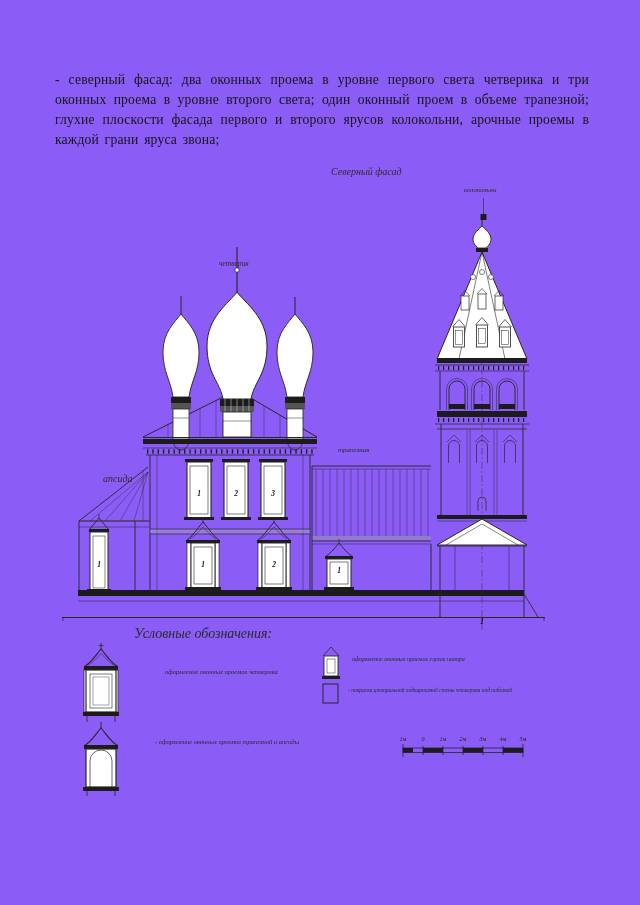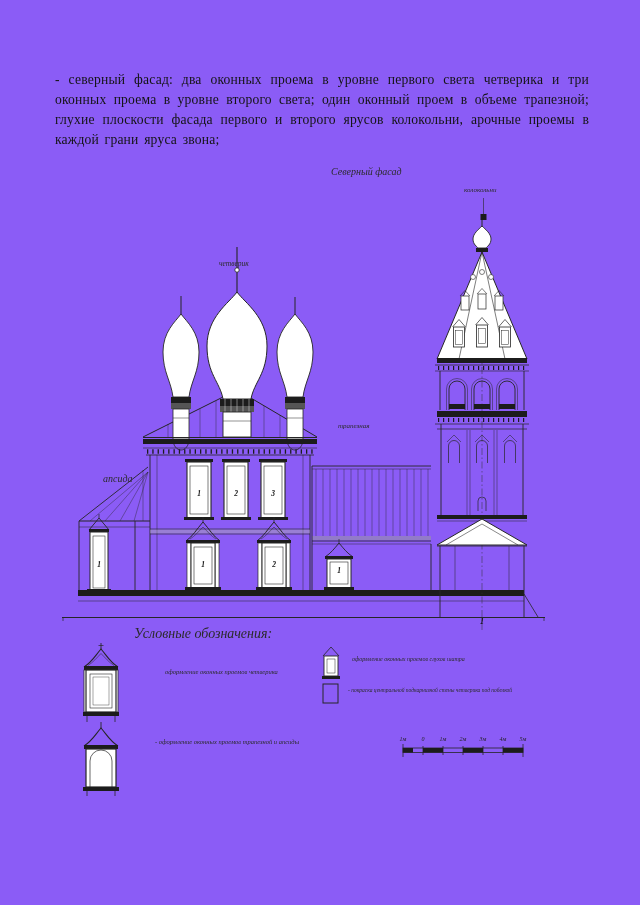--- a/index.html
+++ b/index.html
@@ -296,21 +296,21 @@
       <rect x="403" y="748" width="10" height="4.5" fill="#1c1c1c"></rect>
       <rect x="423" y="748" width="20" height="4.5" fill="#1c1c1c"></rect>
       <rect x="463" y="748" width="20" height="4.5" fill="#1c1c1c"></rect>
       <rect x="503" y="748" width="20" height="4.5" fill="#1c1c1c"></rect>
     </g>
   </svg>
 
   <span class="lbl" style="left:331px;top:166px;font-size:10px;">Северный фасад</span>
   <span class="lbl" style="left:464px;top:186px;font-size:7px;">колокольни</span>
   <span class="lbl" style="left:219px;top:226px;font-size:7.5px;margin-top:33px;">четверик</span>
-  <span class="lbl" style="left:338px;top:422px;font-size:7px;">трапезная</span>
+  <span class="lbl" style="left:338px;top:446px;font-size:7px;">трапезная</span>
   <span class="lbl" style="left:103px;top:473px;font-size:10px;">апсида</span>
 
   <span class="num" style="left:194px;top:489px;">1</span>
   <span class="num" style="left:231px;top:489px;">2</span>
   <span class="num" style="left:268px;top:489px;">3</span>
   <span class="num" style="left:198px;top:560px;">1</span>
   <span class="num" style="left:269px;top:560px;">2</span>
   <span class="num" style="left:94px;top:560px;">1</span>
   <span class="num" style="left:334px;top:566px;">1</span>
   <span class="num" style="left:477px;top:617px;font-size:8px;">1</span>

